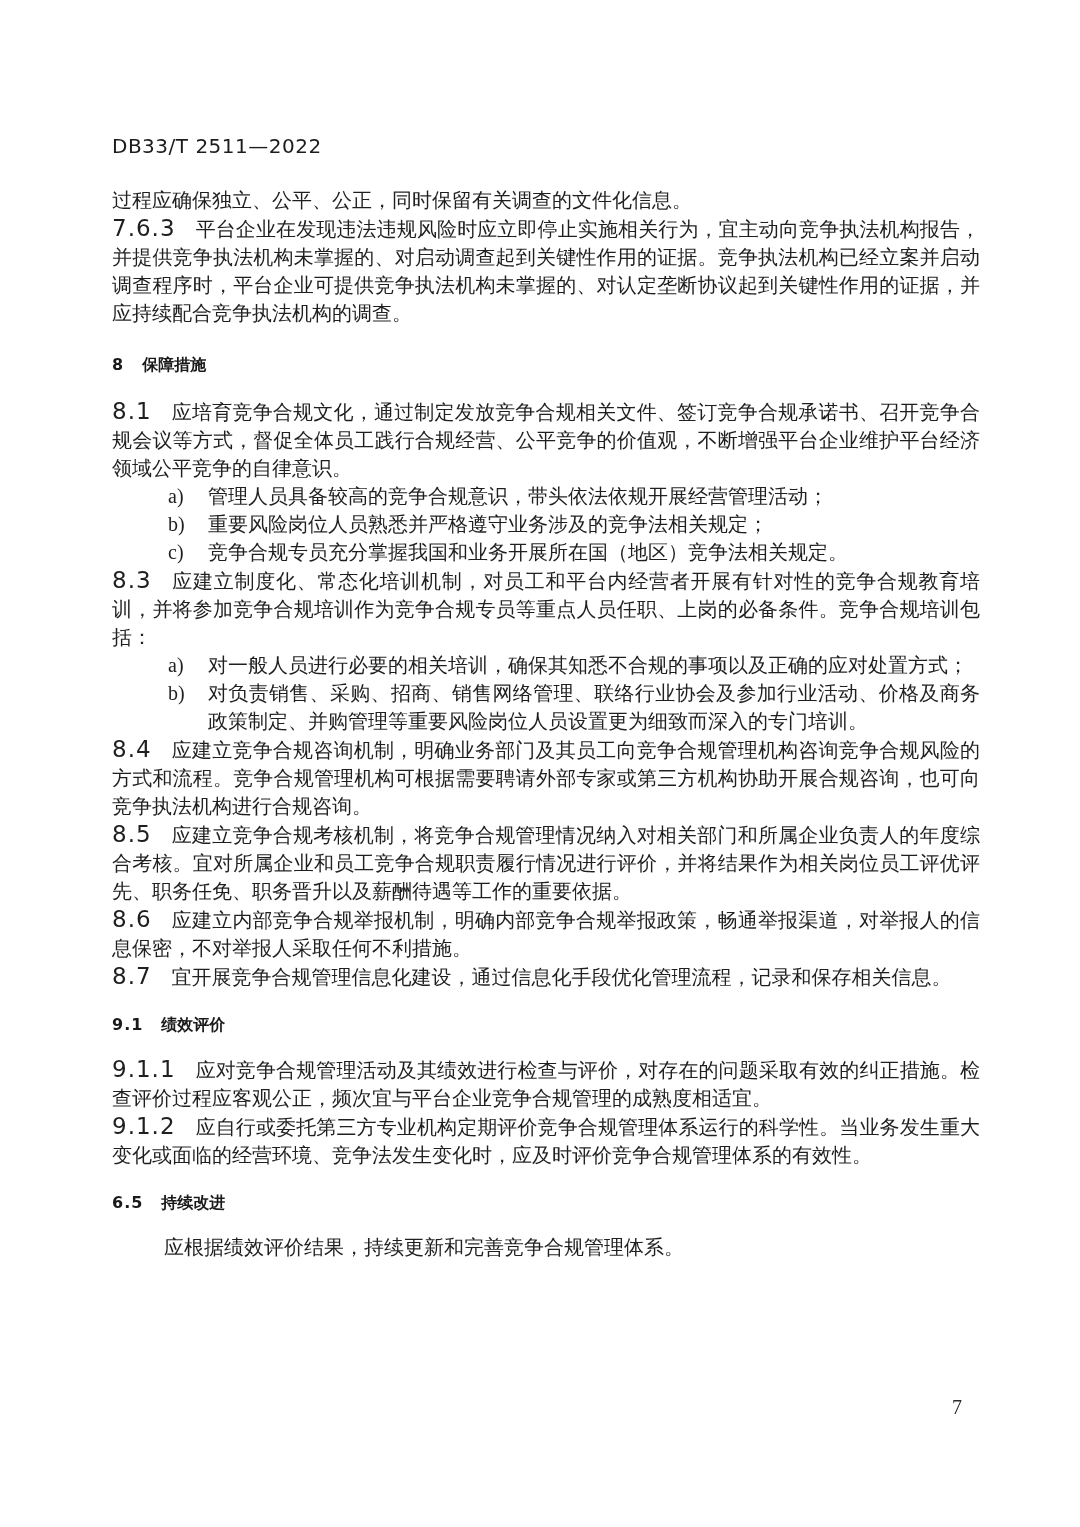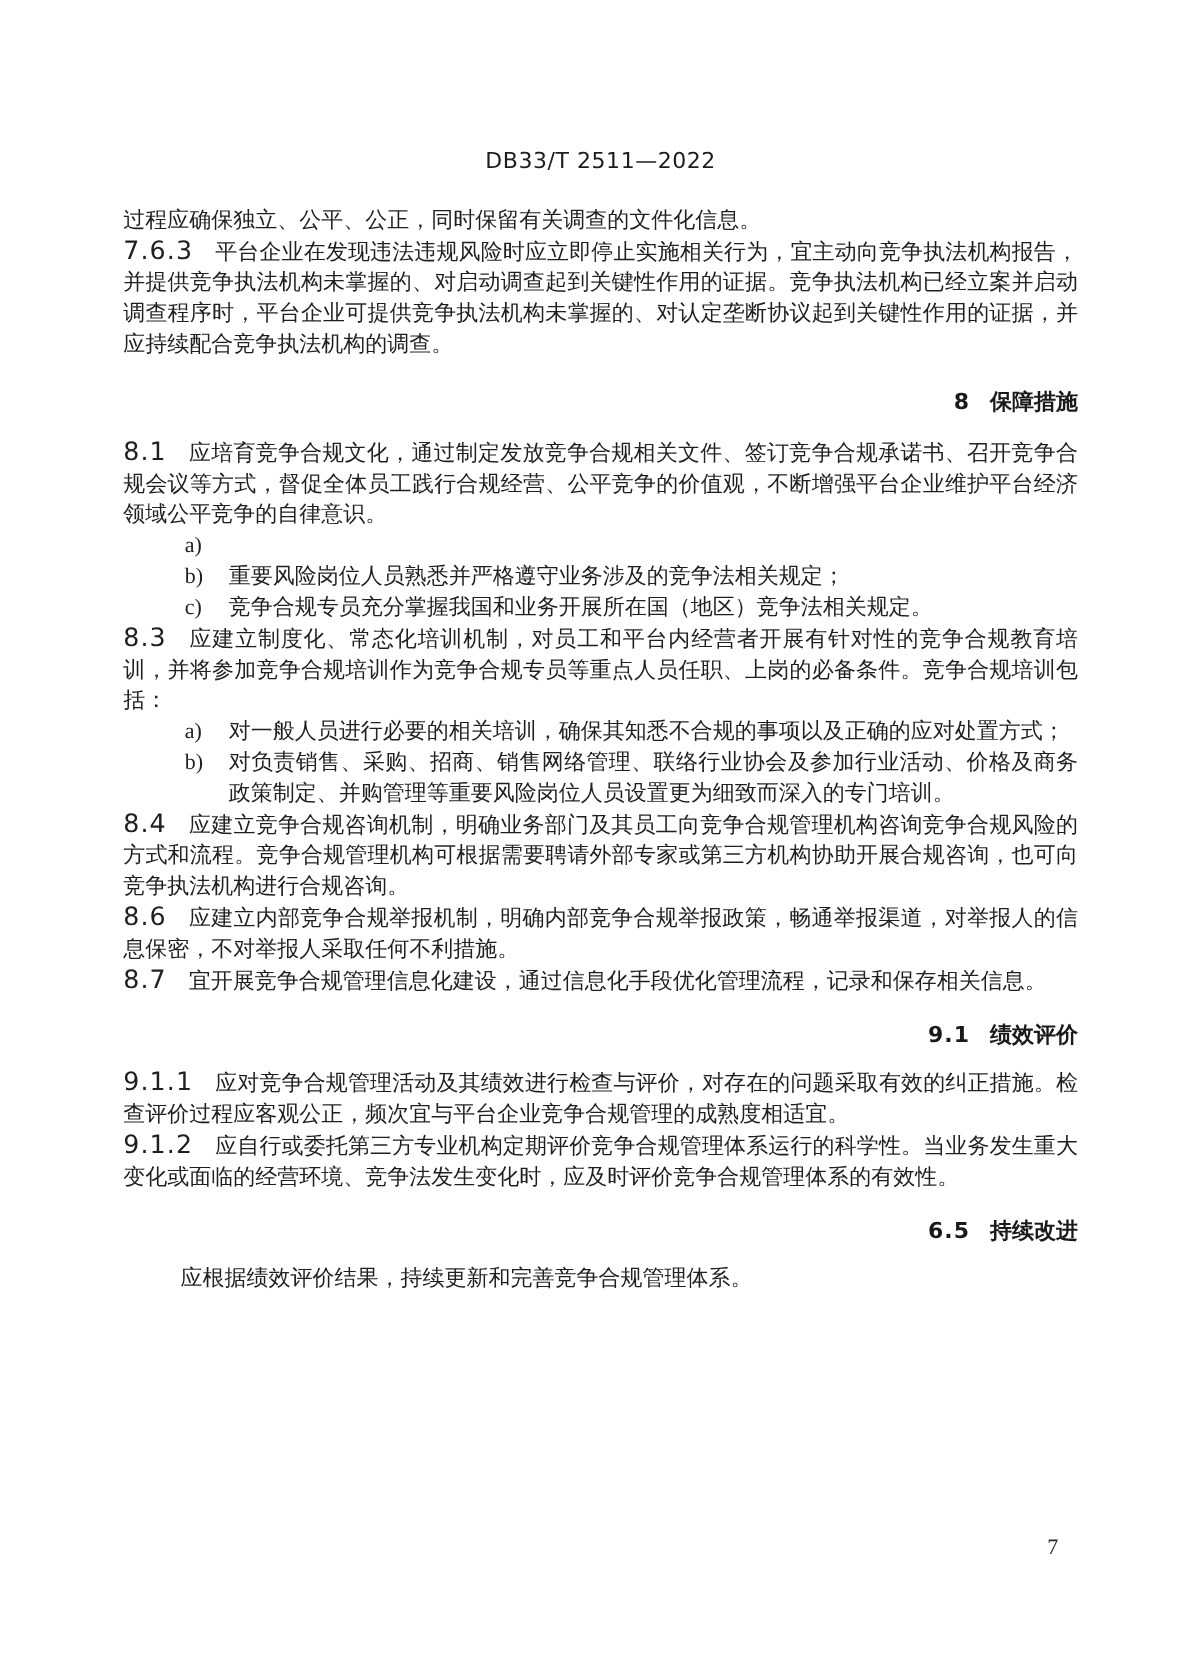--- a/index.html
+++ b/index.html
@@ -12,21 +12,21 @@
     width: 1080px;
     height: 1527px;
     margin: 0 auto;
     background: #ffffff;
     box-sizing: border-box;
     padding: 134px 100px 0 112px;
     color: #1f1f1f;
     overflow: hidden;
   }
   .doc-header {
-    text-align: center;
+    text-align: left;
     font-family: "DejaVu Sans", "Liberation Sans", sans-serif;
     font-size: 20px;
     letter-spacing: 0.5px;
     line-height: 24px;
     margin-bottom: 20px;
     color: #1c1c1c;
   }
   .body-text {
     font-family: "Liberation Serif", "DejaVu Serif", serif;
     font-size: 20px;
@@ -37,25 +37,25 @@
   .para { margin: 0; text-align: justify; }
   .cnum {
     font-family: "DejaVu Sans", "Liberation Sans", sans-serif;
     font-size: 23px;
     letter-spacing: 1px;
     margin-right: 20px;
     white-space: nowrap;
   }
   .h-sec, .h-sub {
     font-family: "DejaVu Sans", "Liberation Sans", sans-serif;
-    font-size: 20px;
+    font-size: 16px;
     font-weight: bold;
     line-height: 28px;
     margin: 24px 0 18px 0;
-    text-align: right;
+    text-align: left;
     color: #1a1a1a;
   }
   .h-sub { margin: 20px 0 16px 0; }
   .hnum { margin-right: 18px; letter-spacing: 1px; }
   .list { margin: 0; }
   .li { display: flex; }
   .li-label {
     flex: 0 0 40px;
     margin-left: 56px;
     font-family: "Liberation Serif", "DejaVu Serif", serif;
@@ -85,20 +85,21 @@
     <p class="para"><span class="cnum">7.6.3</span><span>平台企业在发现违法违规风险时应立即停止实施相关行为，宜主动向竞争执法机构报告，并提供竞争执法机构未掌握的、对启动调查起到关键性作用的证据。竞争执法机构已经立案并启动调查程序时，平台企业可提供竞争执法机构未掌握的、对认定垄断协议起到关键性作用的证据，并应持续配合竞争执法机构的调查。</span></p>
 
     <h2 class="h-sec"><span class="hnum">8</span><span>保障措施</span></h2>
 
     <p class="para"><span class="cnum">8.1</span><span>应培育竞争合规文化，通过制定发放竞争合规相关文件、签订竞争合规承诺书、召开竞争合规会议等方式，督促全体员工践行合规经营、公平竞争的价值观，不断增强平台企业维护平台经济领域公平竞争的自律意识。</span></p>
 
 
     <div class="list">
       <div class="li">
         <span class="li-label">a)</span>
+        <span class="li-text">管理人员具备较高的竞争合规意识，带头依法依规开展经营管理活动；</span>
       </div>
       <div class="li">
         <span class="li-label">b)</span>
         <span class="li-text">重要风险岗位人员熟悉并严格遵守业务涉及的竞争法相关规定；</span>
       </div>
       <div class="li">
         <span class="li-label">c)</span>
         <span class="li-text">竞争合规专员充分掌握我国和业务开展所在国（地区）竞争法相关规定。</span>
       </div>
     </div>
@@ -111,20 +112,21 @@
         <span class="li-text">对一般人员进行必要的相关培训，确保其知悉不合规的事项以及正确的应对处置方式；</span>
       </div>
       <div class="li">
         <span class="li-label">b)</span>
         <span class="li-text">对负责销售、采购、招商、销售网络管理、联络行业协会及参加行业活动、价格及商务政策制定、并购管理等重要风险岗位人员设置更为细致而深入的专门培训。</span>
       </div>
     </div>
 
     <p class="para"><span class="cnum">8.4</span><span>应建立竞争合规咨询机制，明确业务部门及其员工向竞争合规管理机构咨询竞争合规风险的方式和流程。竞争合规管理机构可根据需要聘请外部专家或第三方机构协助开展合规咨询，也可向竞争执法机构进行合规咨询。</span></p>
 
+    <p class="para"><span class="cnum">8.5</span><span>应建立竞争合规考核机制，将竞争合规管理情况纳入对相关部门和所属企业负责人的年度综合考核。宜对所属企业和员工竞争合规职责履行情况进行评价，并将结果作为相关岗位员工评优评先、职务任免、职务晋升以及薪酬待遇等工作的重要依据。</span></p>
 
     <p class="para"><span class="cnum">8.6</span><span>应建立内部竞争合规举报机制，明确内部竞争合规举报政策，畅通举报渠道，对举报人的信息保密，不对举报人采取任何不利措施。</span></p>
 
     <p class="para"><span class="cnum">8.7</span><span>宜开展竞争合规管理信息化建设，通过信息化手段优化管理流程，记录和保存相关信息。</span></p>
 
 
     <h3 class="h-sub"><span class="hnum">9.1</span><span>绩效评价</span></h3>
 
     <p class="para"><span class="cnum">9.1.1</span><span>应对竞争合规管理活动及其绩效进行检查与评价，对存在的问题采取有效的纠正措施。检查评价过程应客观公正，频次宜与平台企业竞争合规管理的成熟度相适宜。</span></p>
 

